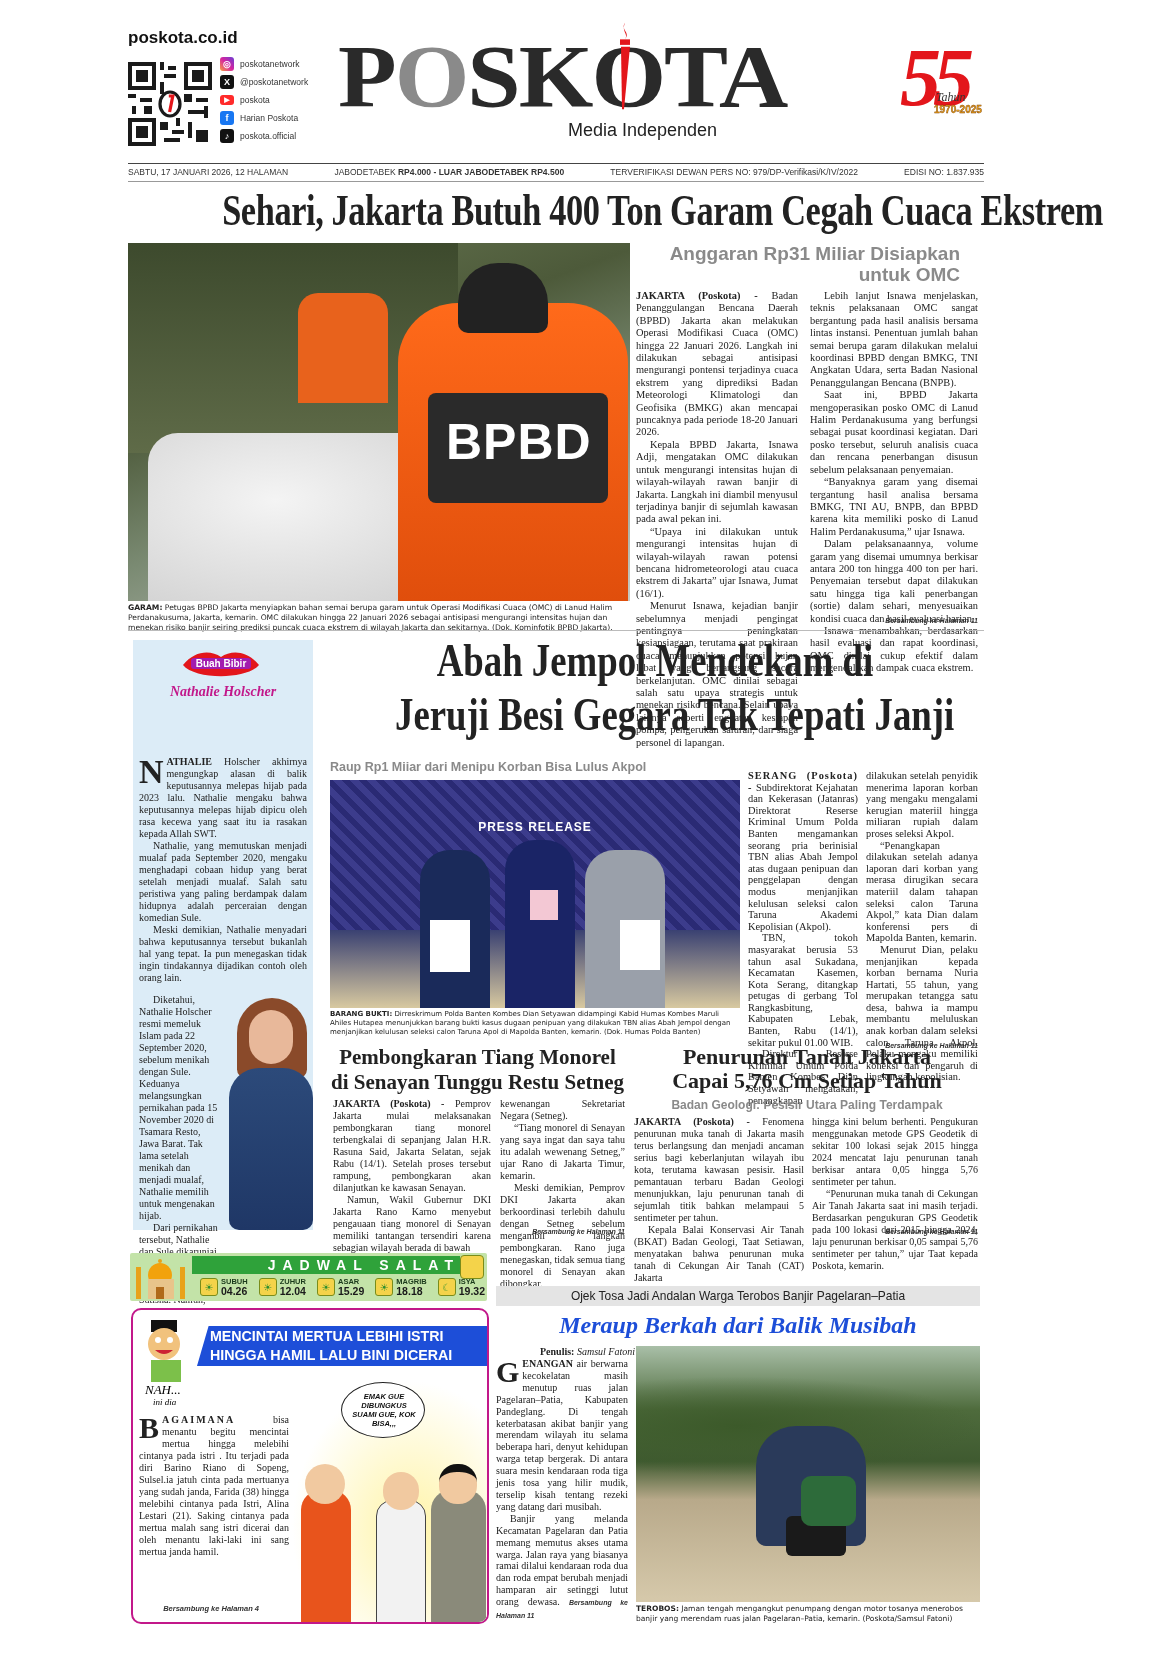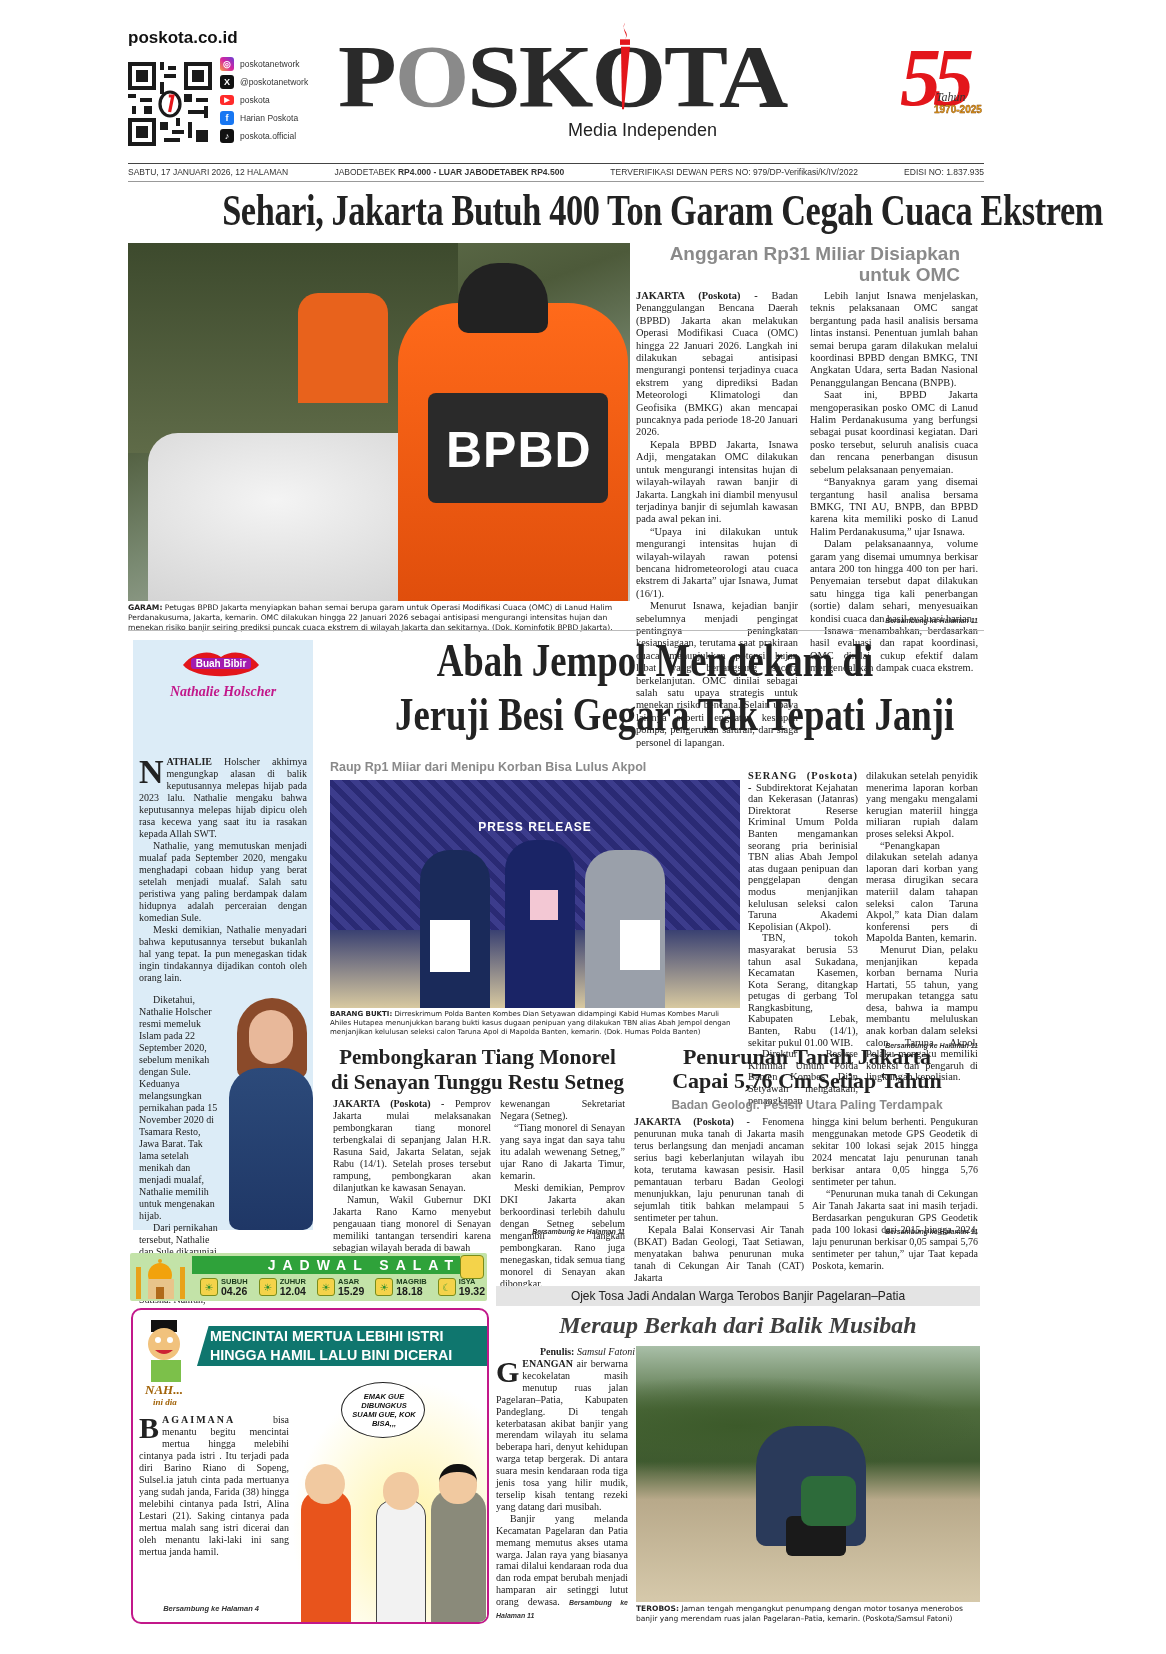--- a/index.html
+++ b/index.html
@@ -119,21 +119,21 @@
 
 <div class="abs hl" style="left:128px;top:186px;width:856px;font-size:44px;line-height:50px;transform:scaleX(0.78);letter-spacing:-0.5px;white-space:nowrap">Sehari, Jakarta Butuh 400 Ton Garam Cegah Cuaca Ekstrem</div>
 
 <div class="abs photo" style="left:128px;top:243px;width:502px;height:358px;background:linear-gradient(160deg,#6b7a55 0%,#4d5a3a 35%,#7a8a72 60%,#c7c9c4 100%)">
   <div class="abs" style="left:0;top:0;width:330px;height:210px;background:linear-gradient(180deg,#3d4a2d,#5f6b48)"></div>
   <div class="abs" style="left:20px;top:190px;width:320px;height:168px;background:radial-gradient(ellipse at 40% 40%,#f4f4f4,#cfcfcf);border-radius:30px 30px 0 0"></div>
   <div class="abs" style="left:170px;top:50px;width:90px;height:110px;background:#e8621c;border-radius:20px 20px 0 0"></div>
   <div class="abs" style="left:270px;top:60px;width:230px;height:298px;background:linear-gradient(180deg,#ff6a1a,#e04e0c);border-radius:60px 60px 0 0"></div>
   <div class="abs" style="left:330px;top:20px;width:90px;height:70px;background:#222;border-radius:40px 40px 10px 10px"></div>
   <div class="abs" style="left:300px;top:150px;width:180px;height:110px;background:#2a2a2a;border-radius:8px"></div>
-  <div class="abs sans" style="left:318px;top:178px;font-size:50px;font-weight:bold;color:#fff;letter-spacing:1px">BPBD</div>
+  <div class="abs sans" style="left:318px;top:170px;font-size:50px;font-weight:bold;color:#fff;letter-spacing:1px">BPBD</div>
 </div>
 <div class="abs caption" style="left:128px;top:603px;width:502px"><b>GARAM:</b> <span>Petugas BPBD Jakarta menyiapkan bahan semai berupa garam untuk Operasi Modifikasi Cuaca (OMC) di Lanud Halim Perdanakusuma, Jakarta, kemarin. OMC dilakukan hingga 22 Januari 2026 sebagai antisipasi mengurangi intensitas hujan dan menekan risiko banjir seiring prediksi puncak cuaca ekstrem di wilayah Jakarta dan sekitarnya. (Dok. Kominfotik BPBD Jakarta).</span></div>
 
 <div class="abs grey-sub" style="left:660px;top:243px;width:320px;font-size:19px;line-height:21px;text-align:right;padding-right:20px">Anggaran Rp31 Miliar Disiapkan untuk OMC</div>
 
 <div class="abs body-text" style="left:636px;top:290px;width:162px">
   <p class="first"><span class="dateline">JAKARTA (Poskota) -</span> <span>Badan Penanggulangan Bencana Daerah (BPBD) Jakarta akan melakukan Operasi Modifikasi Cuaca (OMC) hingga 22 Januari 2026. Langkah ini dilakukan sebagai antisipasi mengurangi pontensi terjadinya cuaca ekstrem yang diprediksi Badan Meteorologi Klimatologi dan Geofisika (BMKG) akan mencapai puncaknya pada periode 18-20 Januari 2026.</span></p>
   <p>Kepala BPBD Jakarta, Isnawa Adji, mengatakan OMC dilakukan untuk mengurangi intensitas hujan di wilayah-wilayah rawan banjir di Jakarta. Langkah ini diambil menyusul terjadinya banjir di sejumlah kawasan pada awal pekan ini.</p>
   <p>“Upaya ini dilakukan untuk mengurangi intensitas hujan di wilayah-wilayah rawan potensi bencana hidrometeorologi atau cuaca ekstrem di Jakarta” ujar Isnawa, Jumat (16/1).</p>
   <p>Menurut Isnawa, kejadian banjir sebelumnya menjadi pengingat pentingnya peningkatan kesiapsiagaan, terutama saat prakiraan cuaca menunjukkan potensi hujan lebat yang berlangsung secara berkelanjutan. OMC dinilai sebagai salah satu upaya strategis untuk menekan risiko bencana. Selain upaya lainnya seperti enguatan kesiapan pompa, pengerukan saluran, dan siaga personel di lapangan.</p>
@@ -285,27 +285,27 @@
   <div class="abs" style="left:4px;top:4px;width:60px;height:70px">
     <svg width="60" height="70" viewBox="0 0 60 70">
         <rect x="14" y="6" width="26" height="12" fill="#111"></rect>
         <ellipse cx="27" cy="30" rx="16" ry="16" fill="#f1c27d"></ellipse>
         <circle cx="21" cy="26" r="3" fill="#fff"></circle>
         <circle cx="33" cy="26" r="3" fill="#fff"></circle>
         <path d="M18 36 Q27 44 36 36" fill="#c23"></path>
         <rect x="14" y="46" width="30" height="22" fill="#7cc04a"></rect>
       </svg>
   </div>
-  <div class="abs" style="left:64px;top:16px;width:290px;height:40px;background:#0f766e;clip-path:polygon(4% 0,100% 0,100% 100%,0 100%)">
+  <div class="abs" style="left:64px;top:16px;width:290px;height:40px;background:#1d4ed8;clip-path:polygon(4% 0,100% 0,100% 100%,0 100%)">
     <div class="sans" style="padding-left:14px;color:#fff;font-weight:bold;font-size:15.5px;line-height:19px;transform:scaleX(0.92);transform-origin:left">
       <div>MENCINTAI MERTUA LEBIHI ISTRI</div>
       <div>HINGGA HAMIL LALU BINI DICERAI</div>
     </div>
   </div>
-  <div class="abs" style="left:12px;top:74px;font-family:'Liberation Serif',serif;font-style:italic;font-weight:bold;font-size:13px;color:#a16207;line-height:12px">
+  <div class="abs" style="left:12px;top:74px;font-family:'Liberation Serif',serif;font-style:italic;font-weight:normal;font-size:13px;color:#000000;line-height:12px">
     <div>NAH...</div>
     <div style="font-size:9px;margin-left:8px">ini dia</div>
   </div>
   <div class="abs body-text" style="left:6px;top:104px;width:150px;font-size:10px;line-height:12px;text-align:justify">
     <p class="first"><span class="dropcap" style="font-size:30px;line-height:24px">B</span><b style="letter-spacing:2px">AGAIMANA</b><span> bisa menantu begitu mencintai mertua hingga  melebihi cintanya pada istri . Itu terjadi pada diri Barino Riano di Sopeng, Sulsel.ia jatuh cinta pada mertuanya yang sudah janda, Farida (38) hingga melebihi cintanya pada Istri, Alina Lestari (21). Saking cintanya pada mertua malah sang istri dicerai dan oleh menantu laki-laki ini sang mertua janda hamil.</span></p>
   </div>
   <div class="abs cont" style="left:6px;top:294px;width:120px;font-size:7.5px">Bersambung ke Halaman  4</div>
   <div class="abs" style="left:158px;top:70px;width:200px;height:246px;background:radial-gradient(ellipse at 60% 60%,#fff4a8,#ffffff 70%)">
     <div class="abs" style="left:50px;top:2px;width:84px;height:56px;border:1.5px solid #222;border-radius:50%;background:#fff"></div>
     <div class="abs sans" style="left:58px;top:12px;width:70px;text-align:center;font-size:7.5px;font-weight:bold;font-style:italic;line-height:9px;color:#111">EMAK GUE DIBUNGKUS SUAMI GUE, KOK BISA,,,</div>
@@ -314,21 +314,21 @@
     <div class="abs" style="left:85px;top:120px;width:50px;height:126px;background:#f2f2f2;border:1px solid #444;border-radius:16px 16px 0 0"></div>
     <div class="abs" style="left:92px;top:92px;width:36px;height:38px;background:#f1c9a0;border-radius:18px"></div>
     <div class="abs" style="left:140px;top:110px;width:55px;height:136px;background:#8a8a7a;border-radius:20px 20px 0 0"></div>
     <div class="abs" style="left:148px;top:84px;width:38px;height:40px;background:#f1c9a0;border-radius:18px;border-top:8px solid #111"></div>
   </div>
 </div>
 
 <div class="abs" style="left:496px;top:1286px;width:484px;height:20px;background:#e4e4e4">
   <div class="sans" style="text-align:center;font-size:13px;line-height:20px;color:#222;transform:scaleX(0.92)">Ojek Tosa Jadi Andalan Warga Terobos Banjir Pagelaran–Patia</div>
 </div>
-<div class="abs" style="left:496px;top:1310px;width:484px;text-align:center;font-family:'Liberation Serif',serif;font-style:italic;font-weight:bold;font-size:24px;line-height:30px;color:#404040">Meraup Berkah dari Balik Musibah</div>
+<div class="abs" style="left:496px;top:1310px;width:484px;text-align:center;font-family:'Liberation Serif',serif;font-style:italic;font-weight:bold;font-size:24px;line-height:30px;color:#1d4ed8">Meraup Berkah dari Balik Musibah</div>
 
 <div class="abs" style="left:540px;top:1346px;font-family:'Liberation Serif',serif;font-size:10px;color:#222"><b>Penulis:</b> <i>Samsul Fatoni</i></div>
 <div class="abs body-text" style="left:496px;top:1358px;width:132px;font-size:10px;line-height:11.9px">
   <p class="first"><span class="dropcap" style="font-size:30px;line-height:24px">G</span><b>ENANGAN</b><span> air berwarna kecokelatan masih menutup ruas jalan Pagelaran–Patia, Kabupaten Pandeglang. Di tengah keterbatasan akibat banjir yang merendam wilayah itu selama beberapa hari, denyut kehidupan warga tetap bergerak. Di antara suara mesin kendaraan roda tiga jenis tosa yang hilir mudik, terselip kisah tentang rezeki yang datang dari musibah.</span></p>
   <p><span>Banjir yang melanda Kecamatan Pagelaran dan Patia memang memutus akses utama warga. Jalan raya yang biasanya ramai dilalui kendaraan roda dua dan roda empat berubah menjadi hamparan air setinggi lutut orang dewasa.</span> <span class="cont" style="font-size:7px">Bersambung ke Halaman 11</span></p>
 </div>
 
 <div class="abs photo" style="left:636px;top:1346px;width:344px;height:256px;background:linear-gradient(180deg,#a9bfa8 0%,#4e6b3c 25%,#3f5a30 45%,#b8a98a 60%,#d6c9ab 100%)">
   <div class="abs" style="left:0;top:30px;width:344px;height:100px;background:radial-gradient(ellipse at 30% 50%,#3c5a2a,transparent 70%)"></div>
   <div class="abs" style="left:120px;top:80px;width:110px;height:120px;background:#2a3a5a;border-radius:40px 40px 10px 10px"></div>

